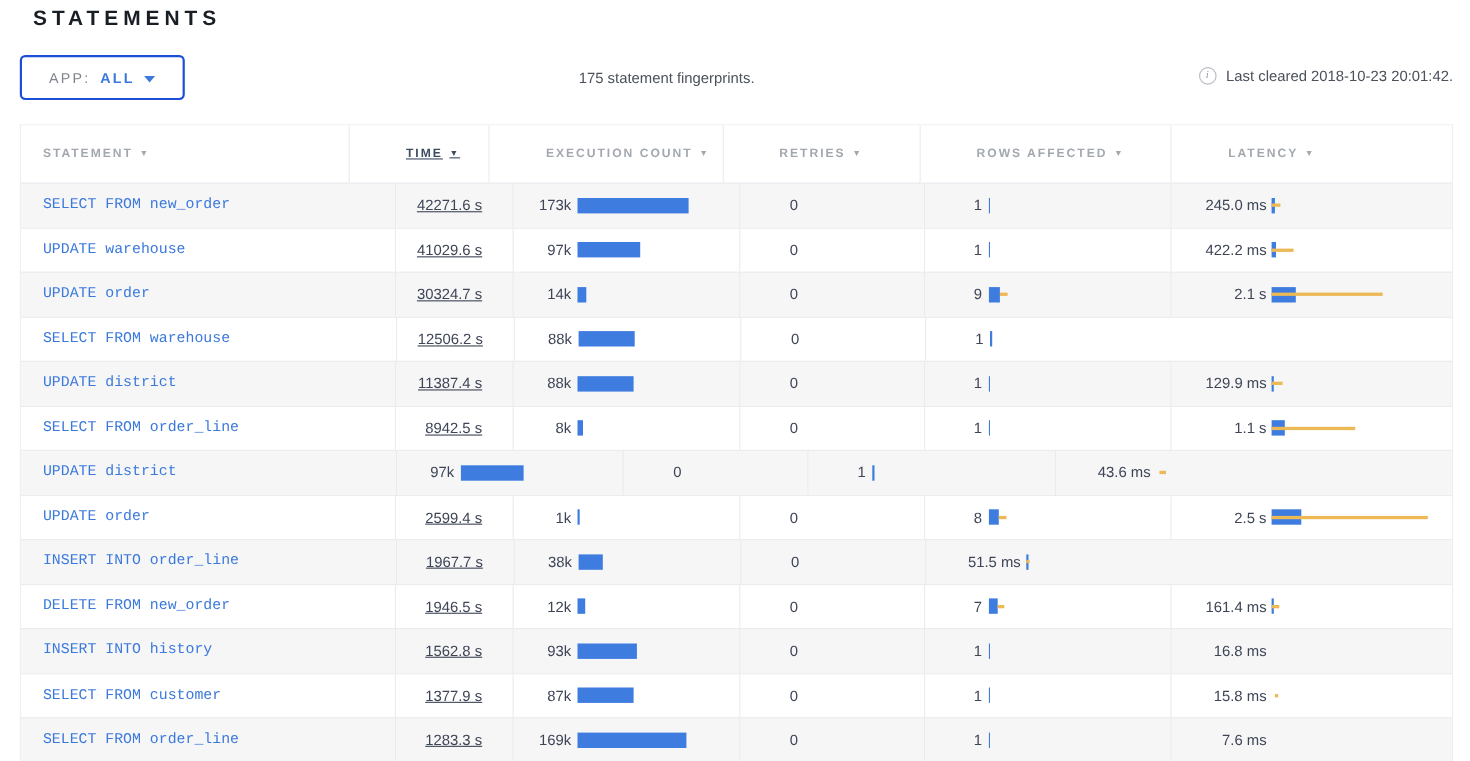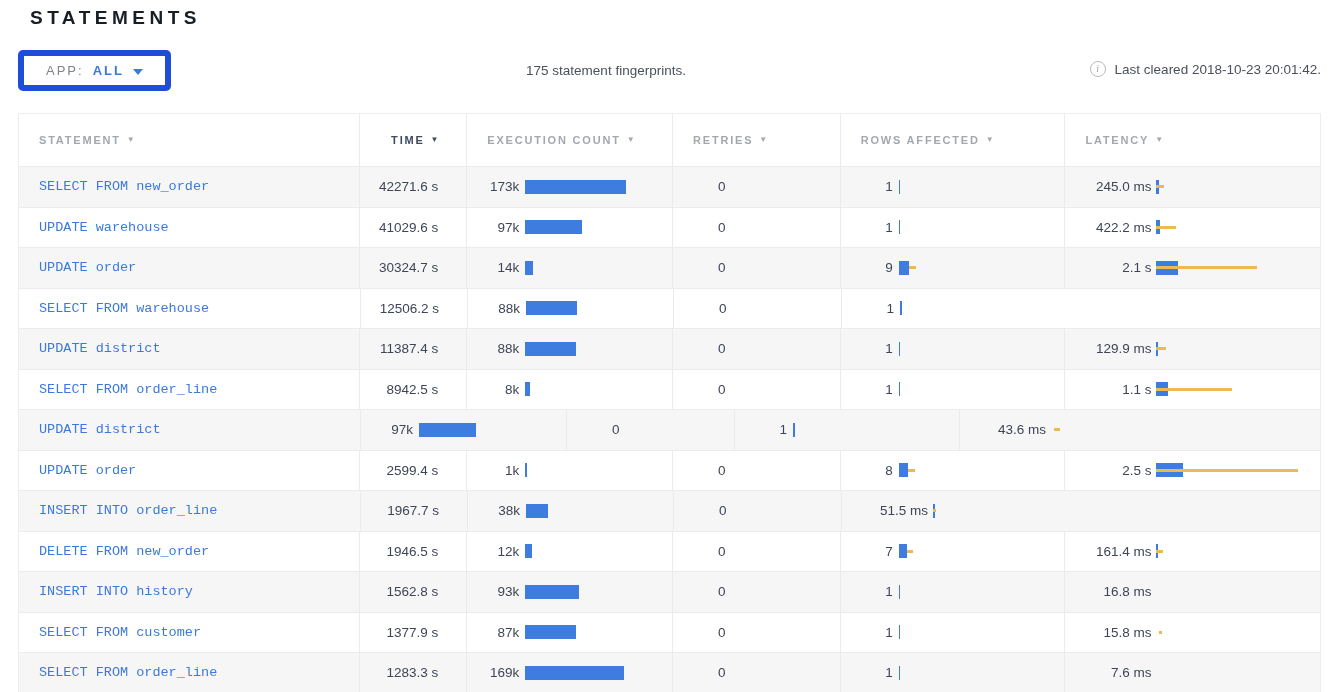--- a/index.html
+++ b/index.html
@@ -6,49 +6,49 @@
   html,body { width:1336px; height:692px; overflow:hidden; background:#ffffff;
     font-family:"Liberation Sans", sans-serif; }
   .page { position:relative; width:1336px; height:692px; background:#fff; }
 
   
   .page-title { position:absolute; left:30px; top:7px; font-size:19px; font-weight:700;
     letter-spacing:4.5px; color:#191d24; }
 
   
   .app-filter { position:absolute; left:18px; top:50px; height:41px; min-width:150px;
-    border:6px solid #1d4ed8; border-radius:5px; display:flex; align-items:center;
+    border:2px solid #1d4ed8; border-radius:5px; display:flex; align-items:center;
     justify-content:center; gap:9px; padding:0 22px; cursor:pointer; background:#fff; }
   .app-filter .flabel { font-size:13px; letter-spacing:2px; color:#7e858d; }
   .app-filter .fvalue { font-size:13px; letter-spacing:2px; color:#3b79dc; font-weight:700; }
   .app-filter .caret { width:0; height:0; border-left:5px solid transparent;
     border-right:5px solid transparent; border-top:6px solid #3b79dc; margin-top:2px; }
 
   .summary { position:absolute; left:0; right:0; top:63px; text-align:center;
     font-size:13.5px; color:#4a515a; transform:translateX(-62px); }
 
   .last-cleared { position:absolute; right:15px; top:61px; display:flex; align-items:center;
     gap:9px; font-size:13.5px; color:#4a515a; }
   .info-icon { width:16px; height:16px; border:1px solid #b6bac0; border-radius:50%;
     color:#9ba0a7; font-size:10px; line-height:14px; text-align:center;
     font-family:"Liberation Serif", serif; font-style:italic; }
 
   
   .stmt-table { position:absolute; left:18px; top:113px; width:1303px;
     border:1px solid #eceef0; border-bottom:none; background:#fff; }
-  .thead { display:flex; height:52px; background:#fff; }
+  .thead { display:flex; height:52px; background:#fff;gap:31px; }
   .hcell { display:flex; align-items:center; font-size:11px; font-weight:700;
     letter-spacing:1.8px; color:#a3a8af; border-right:1px solid #e9ebed;
     padding-left:20px; cursor:pointer; white-space:nowrap; }
   .hcell:last-child { border-right:none; }
   .hcell.active { color:#3d4b60; }
   .hcell .sort-arrow { font-size:8px; margin-left:6px; transform:translateY(-1px); }
   .hcell.right { justify-content:flex-end; padding-left:0; padding-right:26px; }
 
-  .c0 { width:342px; } .c1 { width:107px; } .c2 { width:206px; }
+  .c0 { width:342px; } .c1 { width:107px;text-decoration:underline; } .c2 { width:206px; }
   .c3 { width:168px; } .c4 { width:225px; } .c5 { width:255px; }
 
   .tbody .trow { display:flex; height:40.5px; border-top:1px solid #eaecee; background:#fff; }
   .tbody .trow:nth-child(odd) { background:#f6f6f7; }
   .tcell { display:flex; align-items:center; border-right:1px solid #e9ebed;
     font-size:13.5px; color:#3e4556; overflow:hidden; white-space:nowrap; }
   .tcell:last-child { border-right:none;align-items:center; }
 
   .cell-statement { padding-left:20px; }
   .statement-link { font-family:"Liberation Mono", monospace; font-size:13.5px;

